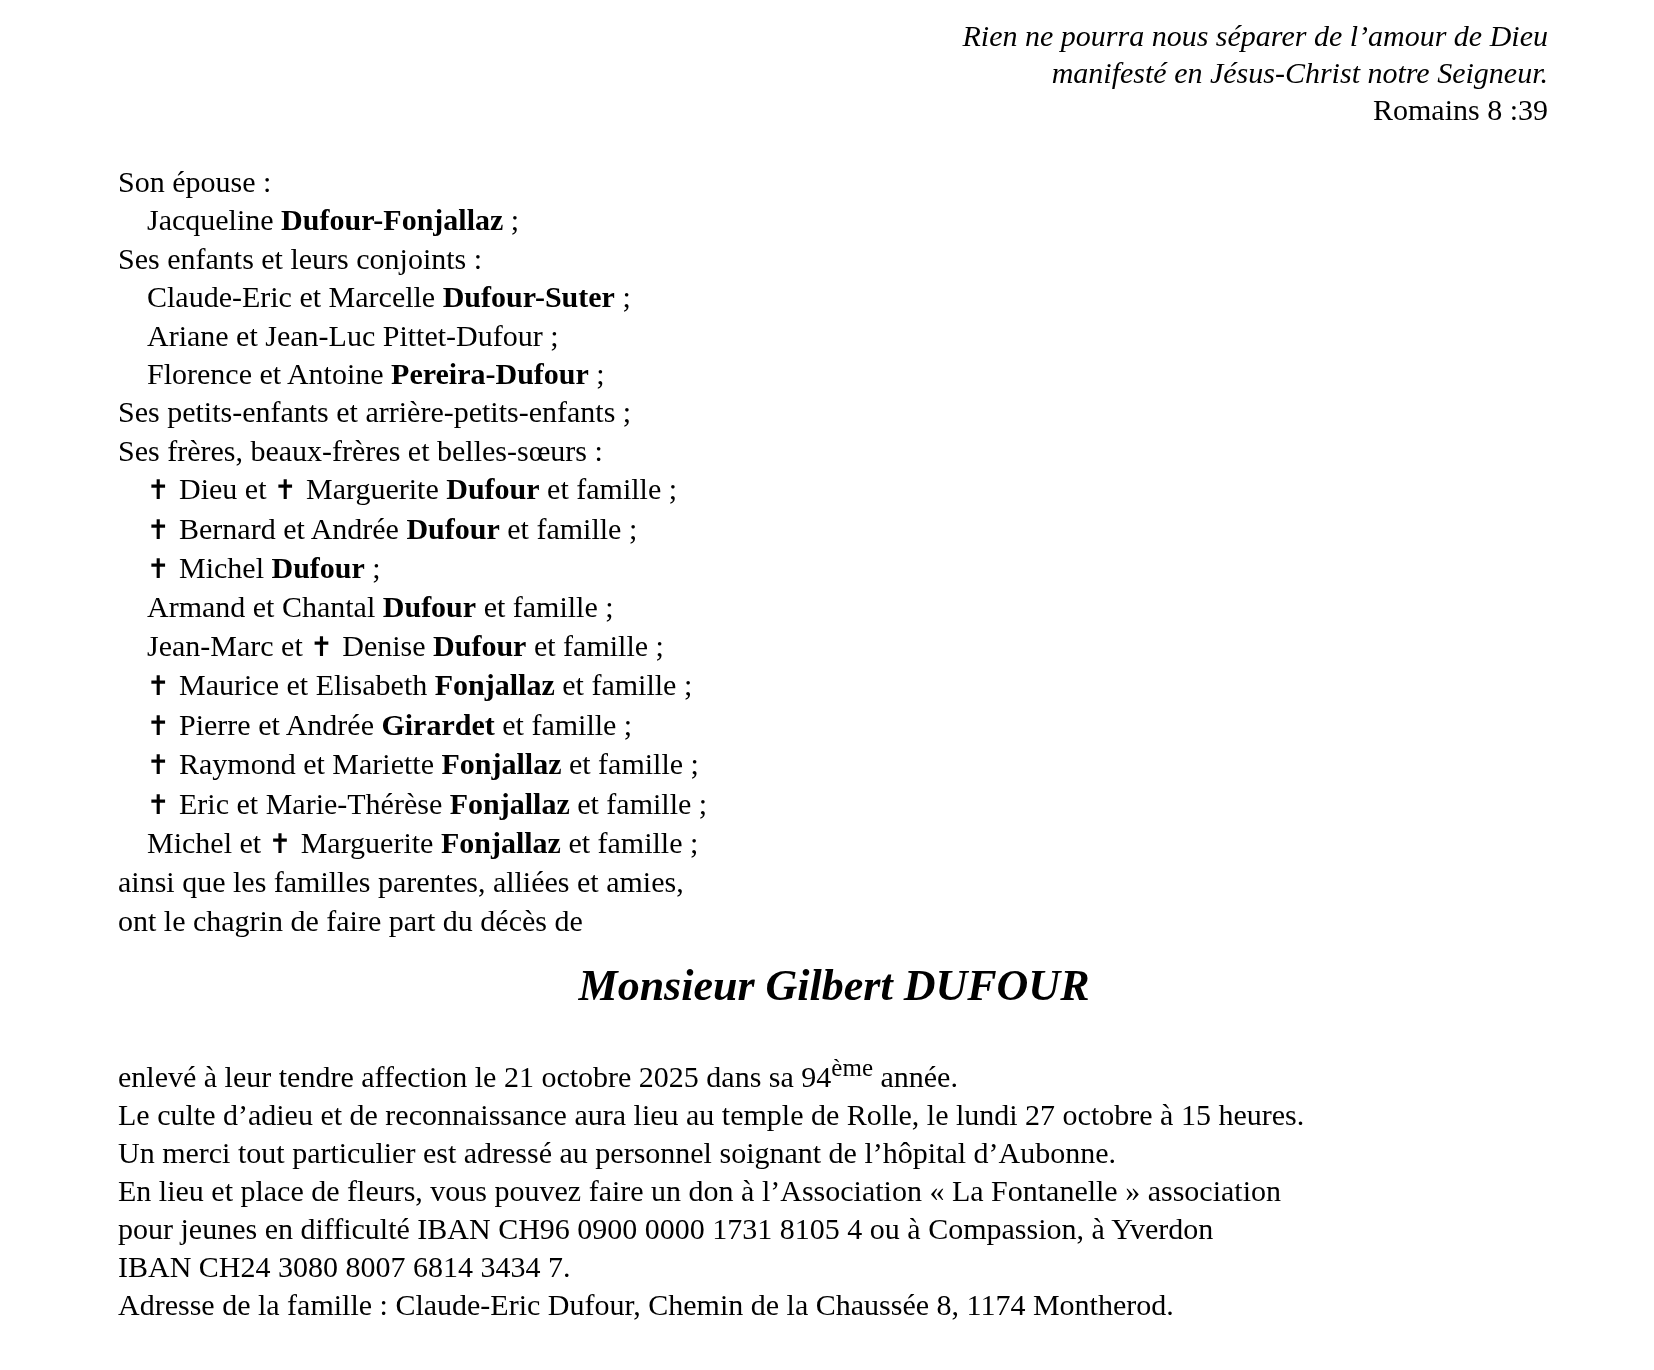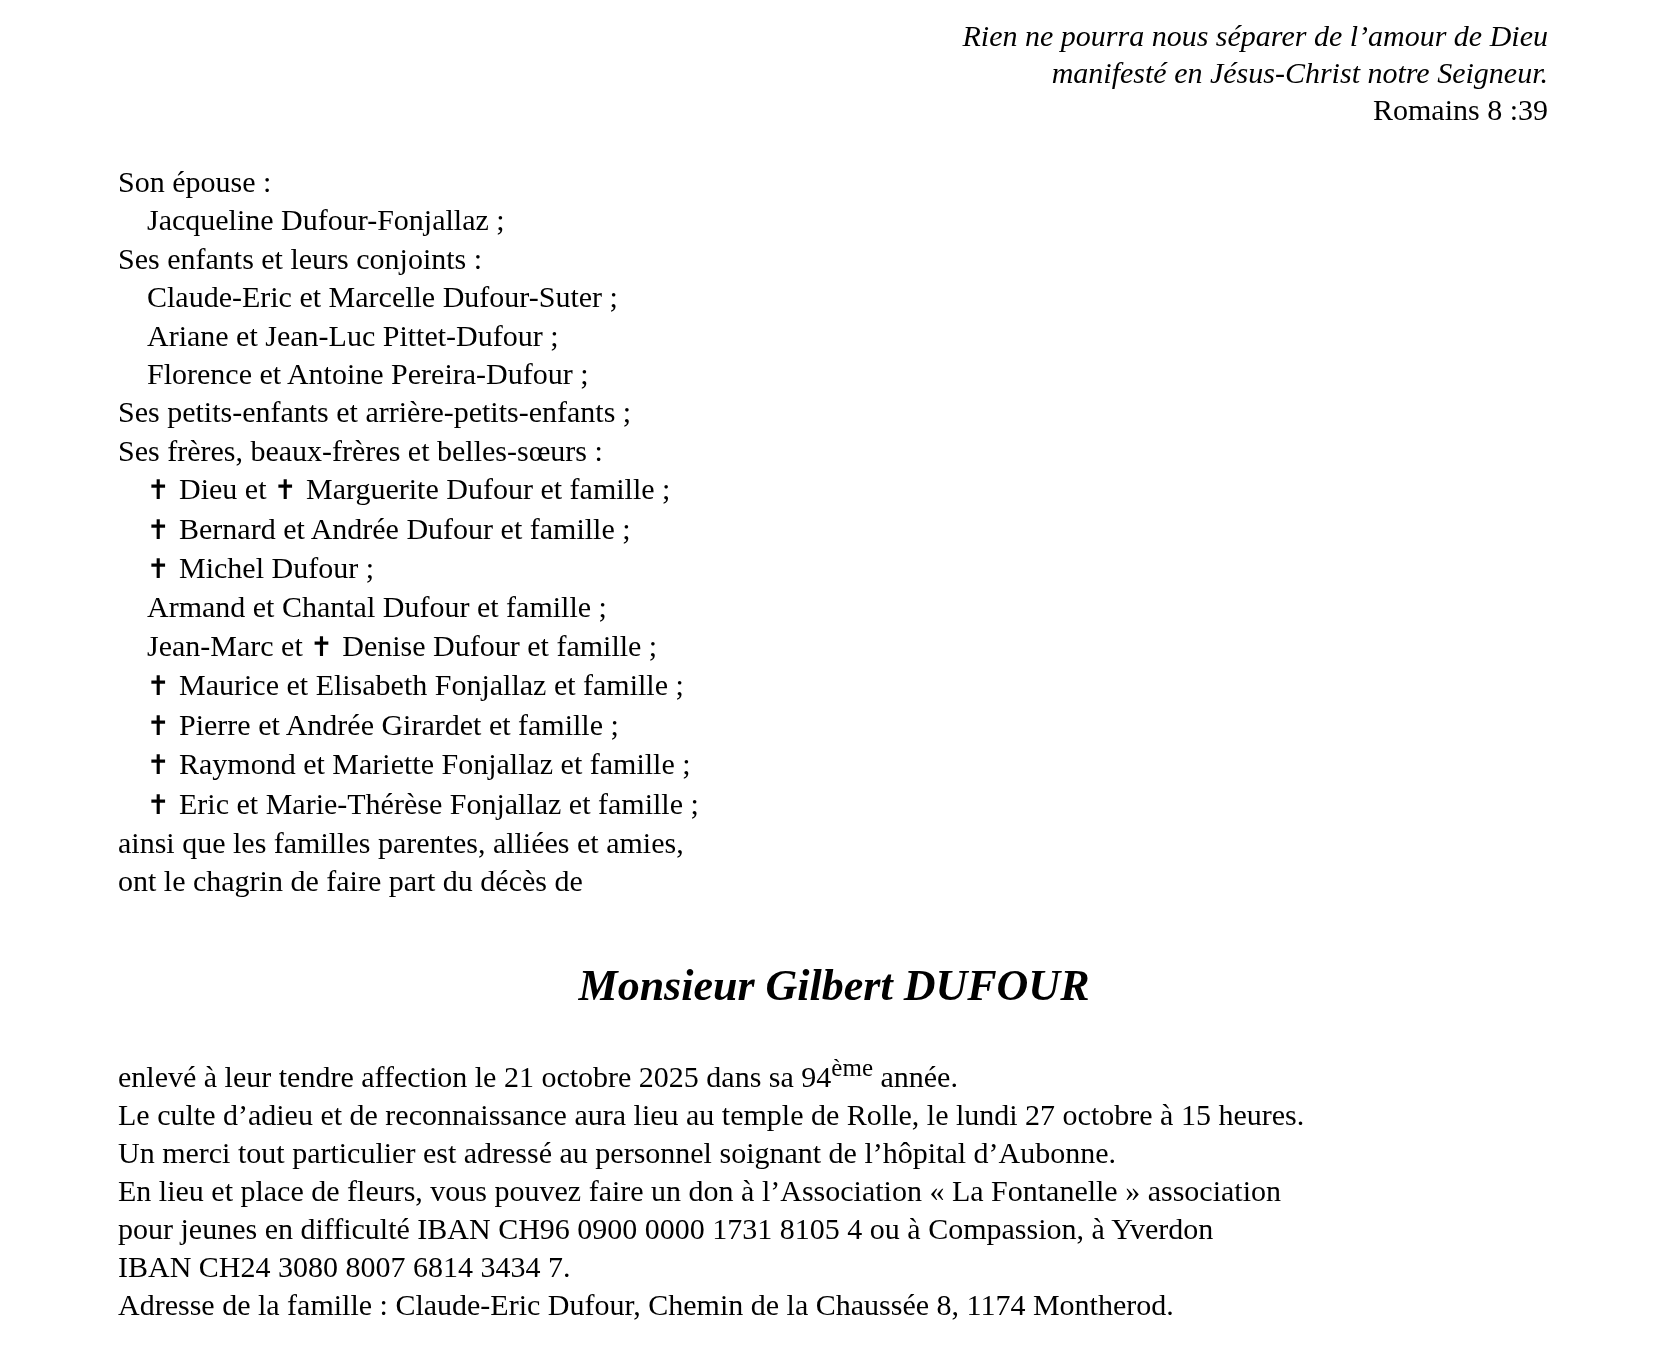--- a/index.html
+++ b/index.html
@@ -51,21 +51,21 @@
   
   .details {
     position: absolute;
     top: 1058px;
     left: 118px;
     right: 50px;
     font-size: 30px;
     line-height: 38px;
     white-space: nowrap;
   }
-  .bold { font-weight: normal; }
+  .bold { font-weight: bold; }
   .cross {
     font-family: "DejaVu Sans", sans-serif;
     font-weight: bold;
     font-size: 27px;
   }
   sup.ord {
     font-size: 25px;
     line-height: 0;
     vertical-align: super;
   }
@@ -92,20 +92,21 @@
       <div class="line"><span>Ses frères, beaux-frères et belles-sœurs :</span></div>
       <div class="line indent"><span class="cross">✝ </span><span>Dieu et </span><span class="cross">✝ </span><span>Marguerite </span><span class="bold">Dufour</span><span> et famille ;</span></div>
       <div class="line indent"><span class="cross">✝ </span><span>Bernard et Andrée </span><span class="bold">Dufour</span><span> et famille ;</span></div>
       <div class="line indent"><span class="cross">✝ </span><span>Michel </span><span class="bold">Dufour</span><span> ;</span></div>
       <div class="line indent"><span>Armand et Chantal </span><span class="bold">Dufour</span><span> et famille ;</span></div>
       <div class="line indent"><span>Jean-Marc et </span><span class="cross">✝ </span><span>Denise </span><span class="bold">Dufour</span><span> et famille ;</span></div>
       <div class="line indent"><span class="cross">✝ </span><span>Maurice et Elisabeth </span><span class="bold">Fonjallaz</span><span> et famille ;</span></div>
       <div class="line indent"><span class="cross">✝ </span><span>Pierre et Andrée </span><span class="bold">Girardet</span><span> et famille ;</span></div>
       <div class="line indent"><span class="cross">✝ </span><span>Raymond et Mariette </span><span class="bold">Fonjallaz</span><span> et famille ;</span></div>
       <div class="line indent"><span class="cross">✝ </span><span>Eric et Marie-Thérèse </span><span class="bold">Fonjallaz</span><span> et famille ;</span></div>
+      <div class="line indent"><span>Michel et </span><span class="cross">✝ </span><span>Marguerite </span><span class="bold">Fonjallaz</span><span> et famille ;</span></div>
       <div class="line"><span>ainsi que les familles parentes, alliées et amies,</span></div>
       <div class="line"><span>ont le chagrin de faire part du décès de</span></div>
     </div>
 
   <div class="title">Monsieur Gilbert DUFOUR</div>
 
   <div class="details">
       <div class="line"><span>enlevé à leur tendre affection le 21 octobre 2025 dans sa 94</span><sup class="ord">ème</sup><span> année.</span></div>
       <div class="line"><span>Le culte d’adieu et de reconnaissance aura lieu au temple de Rolle, le lundi 27 octobre à 15 heures.</span></div>
       <div class="line"><span>Un merci tout particulier est adressé au personnel soignant de l’hôpital d’Aubonne.</span></div>

